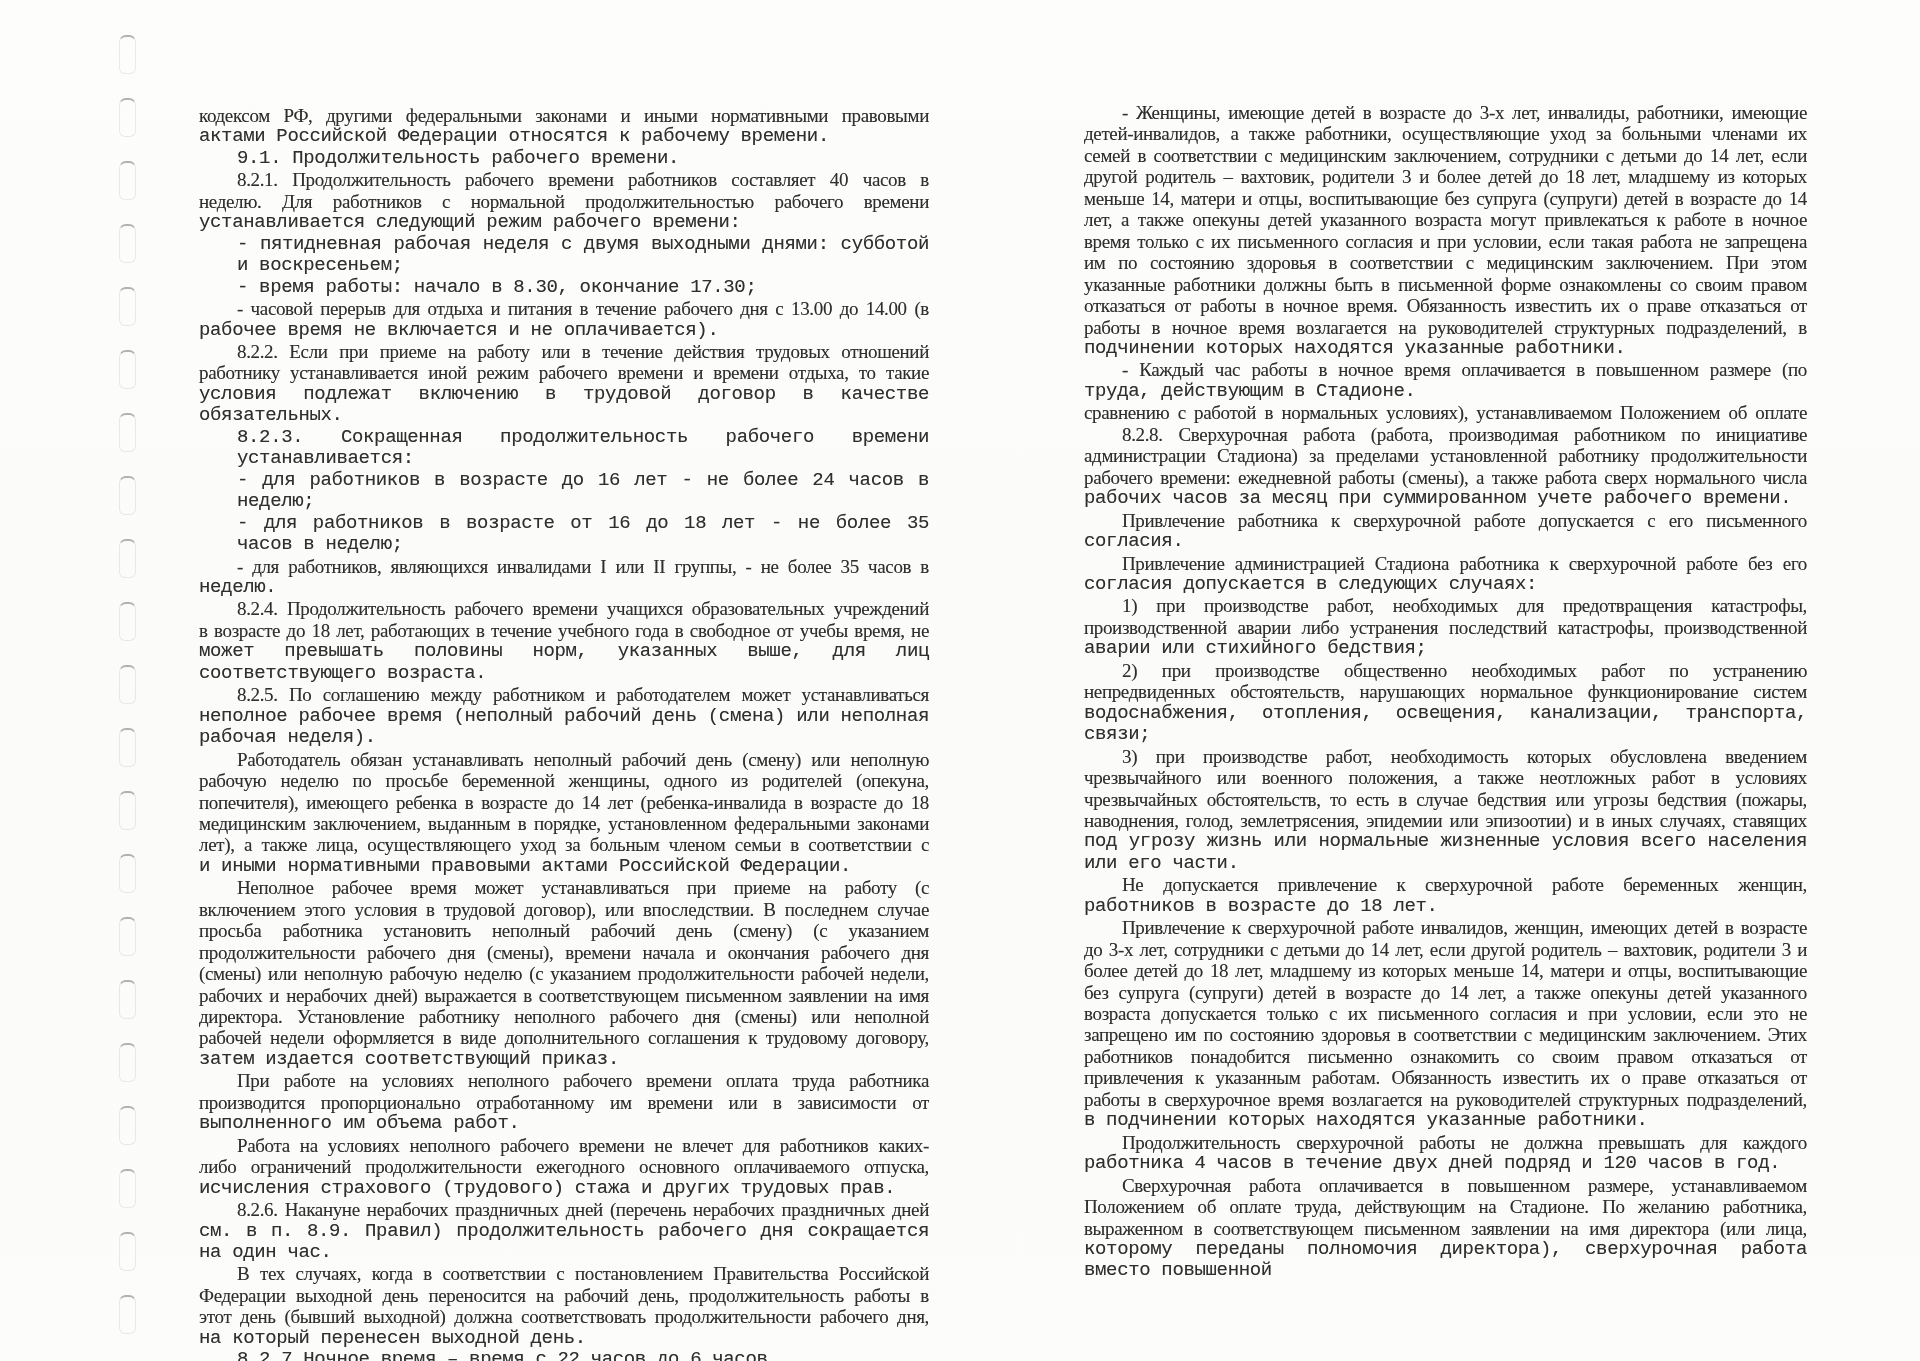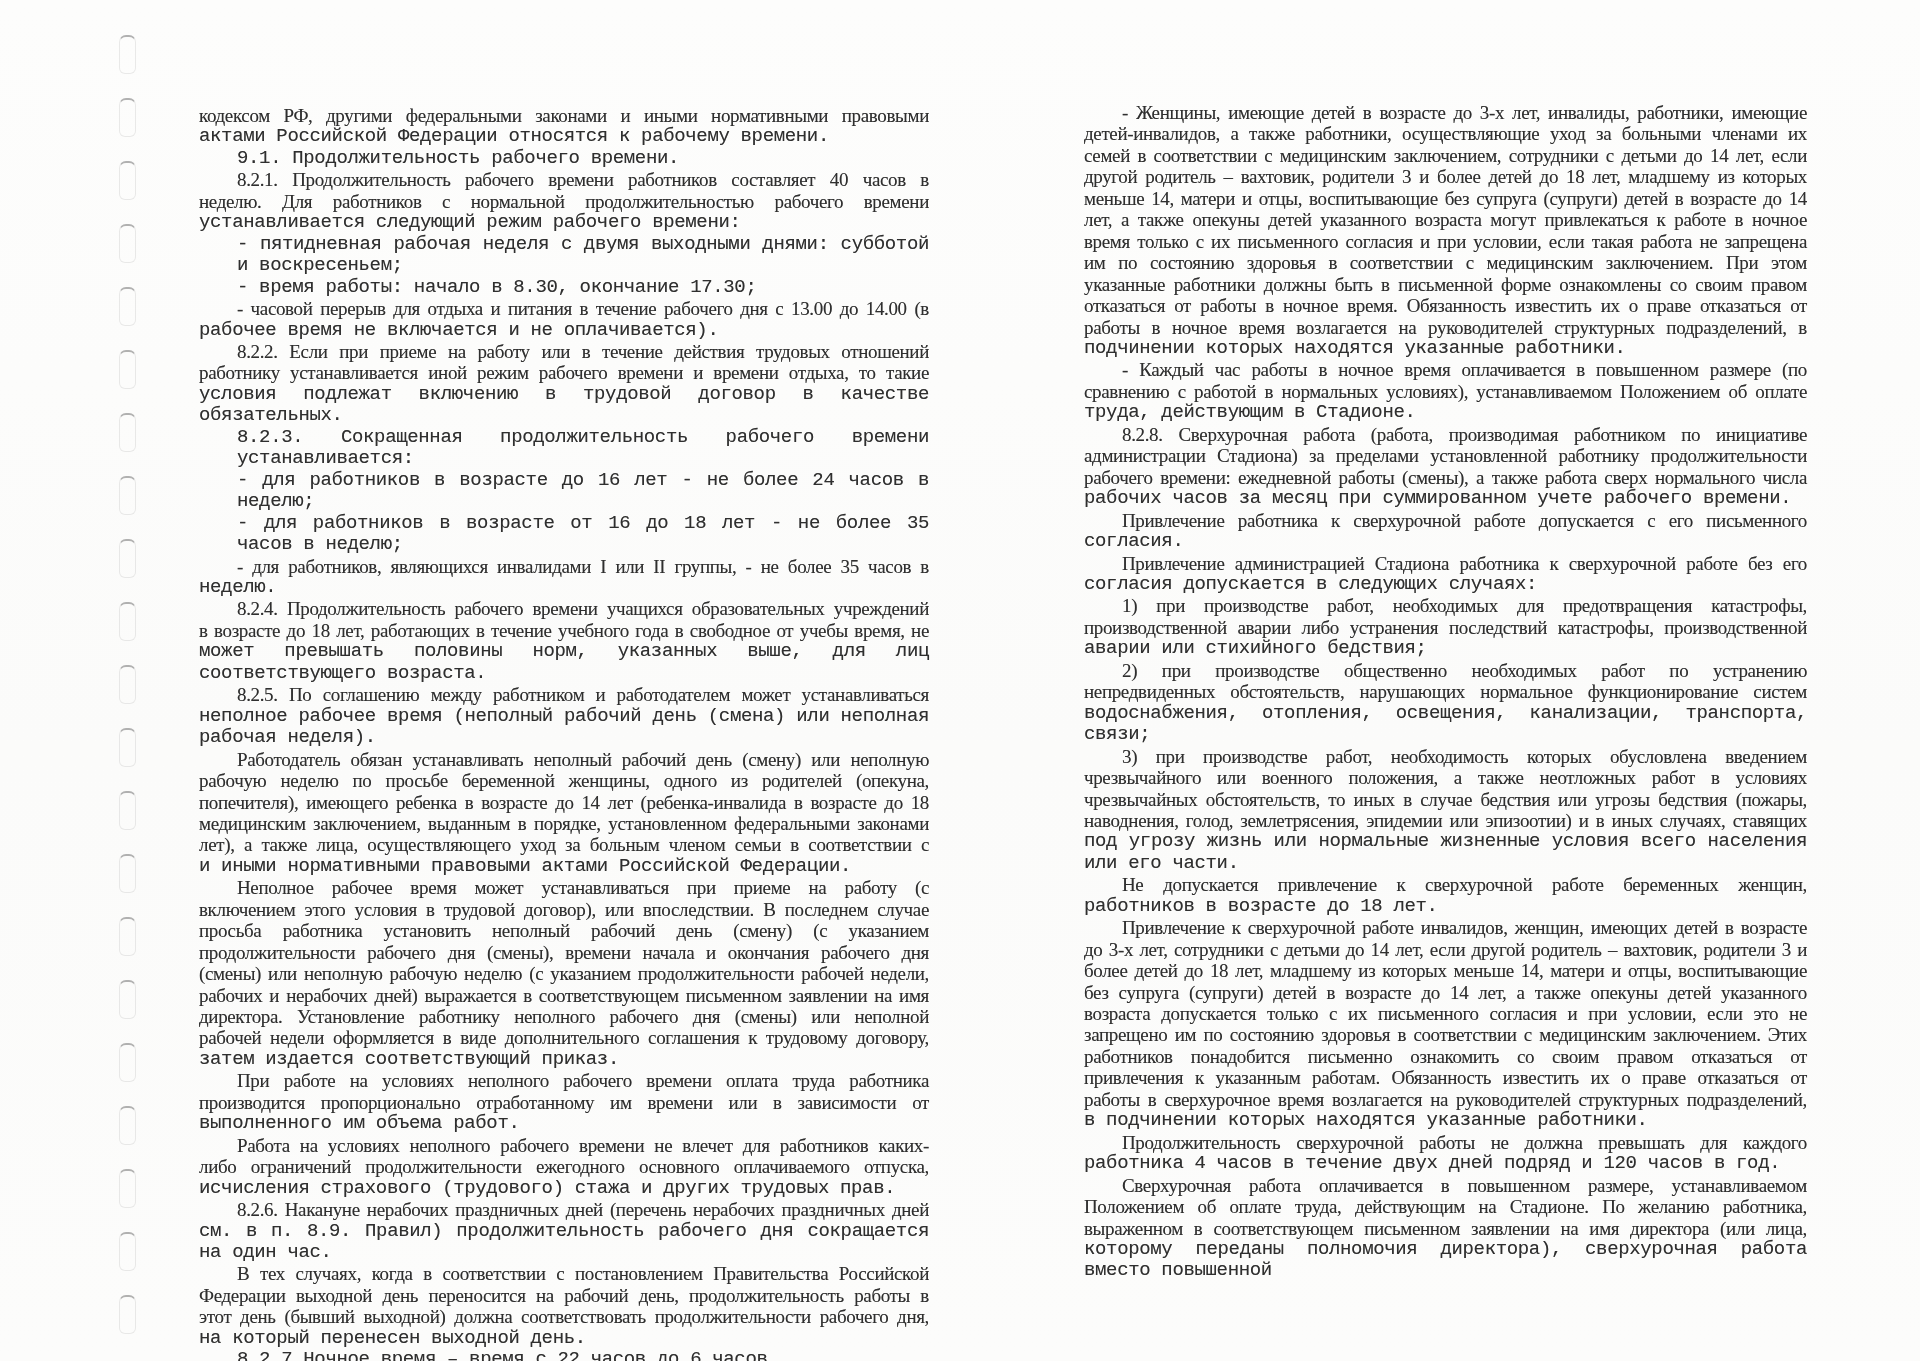--- a/index.html
+++ b/index.html
@@ -170,22 +170,22 @@
         <div class="line">лет, а также опекуны детей указанного возраста могут привлекаться к работе в ночное</div>
         <div class="line">время только с их письменного согласия и при условии, если такая работа не запрещена</div>
         <div class="line">им по состоянию здоровья в соответствии с медицинским заключением. При этом</div>
         <div class="line">указанные работники должны быть в письменной форме ознакомлены со своим правом</div>
         <div class="line">отказаться от работы в ночное время. Обязанность известить их о праве отказаться от</div>
         <div class="line">работы в ночное время возлагается на руководителей структурных подразделений, в</div>
         <div class="line last">подчинении которых находятся указанные работники.</div>
       </div>
       <div class="para">
         <div class="line first">- Каждый час работы в ночное время оплачивается в повышенном размере (по</div>
+        <div class="line last">труда, действующим в Стадионе.</div>
         <div class="line">сравнению с работой в нормальных условиях), устанавливаемом Положением об оплате</div>
-        <div class="line last">труда, действующим в Стадионе.</div>
       </div>
       <div class="para">
         <div class="line first">8.2.8. Сверхурочная работа (работа, производимая работником по инициативе</div>
         <div class="line">администрации Стадиона) за пределами установленной работнику продолжительности</div>
         <div class="line">рабочего времени: ежедневной работы (смены), а также работа сверх нормального числа</div>
         <div class="line last">рабочих часов за месяц при суммированном учете рабочего времени.</div>
       </div>
       <div class="para">
         <div class="line first">Привлечение работника к сверхурочной работе допускается с его письменного</div>
         <div class="line last">согласия.</div>
@@ -200,21 +200,21 @@
         <div class="line last">аварии или стихийного бедствия;</div>
       </div>
       <div class="para">
         <div class="line first">2) при производстве общественно необходимых работ по устранению</div>
         <div class="line">непредвиденных обстоятельств, нарушающих нормальное функционирование систем</div>
         <div class="line last">водоснабжения, отопления, освещения, канализации, транспорта, связи;</div>
       </div>
       <div class="para">
         <div class="line first">3) при производстве работ, необходимость которых обусловлена введением</div>
         <div class="line">чрезвычайного или военного положения, а также неотложных работ в условиях</div>
-        <div class="line">чрезвычайных обстоятельств, то иных в случае бедствия или угрозы бедствия (пожары,</div>
+        <div class="line">чрезвычайных обстоятельств, то есть в случае бедствия или угрозы бедствия (пожары,</div>
         <div class="line">наводнения, голод, землетрясения, эпидемии или эпизоотии) и в иных случаях, ставящих</div>
         <div class="line last">под угрозу жизнь или нормальные жизненные условия всего населения или его части.</div>
       </div>
       <div class="para">
         <div class="line first">Не допускается привлечение к сверхурочной работе беременных женщин,</div>
         <div class="line last">работников в возрасте до 18 лет.</div>
       </div>
       <div class="para">
         <div class="line first">Привлечение к сверхурочной работе инвалидов, женщин, имеющих детей в возрасте</div>
         <div class="line">до 3-х лет, сотрудники с детьми до 14 лет, если другой родитель – вахтовик, родители 3 и</div>

